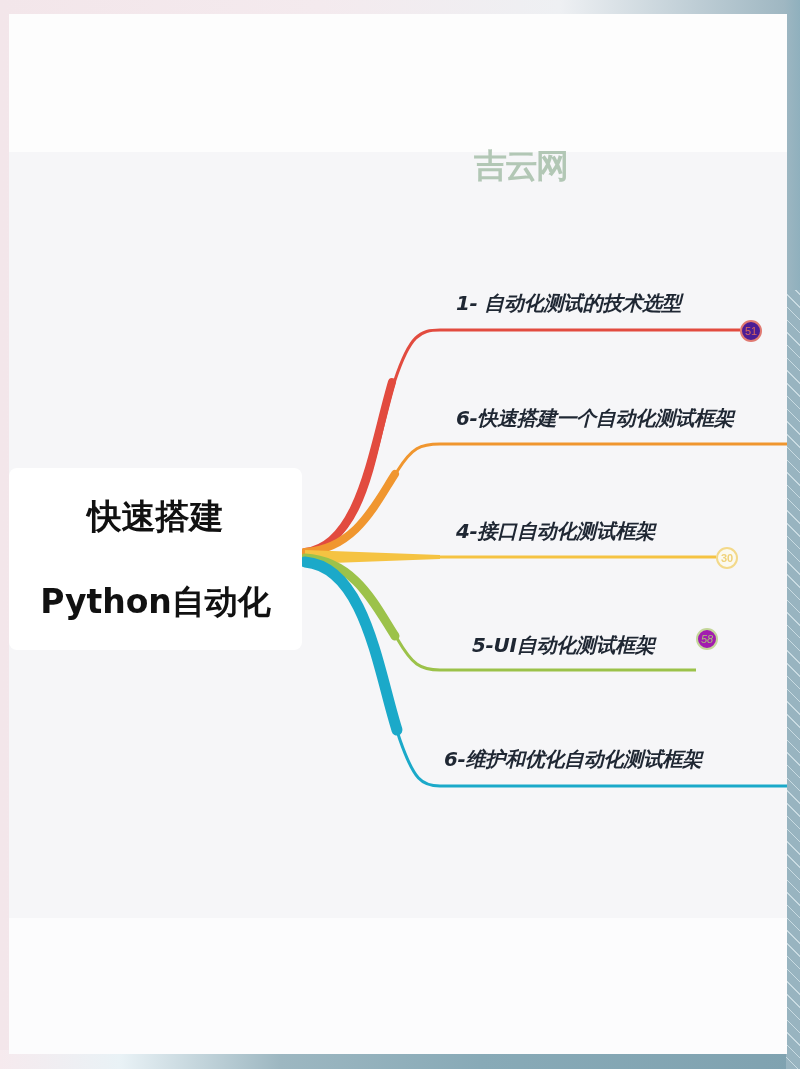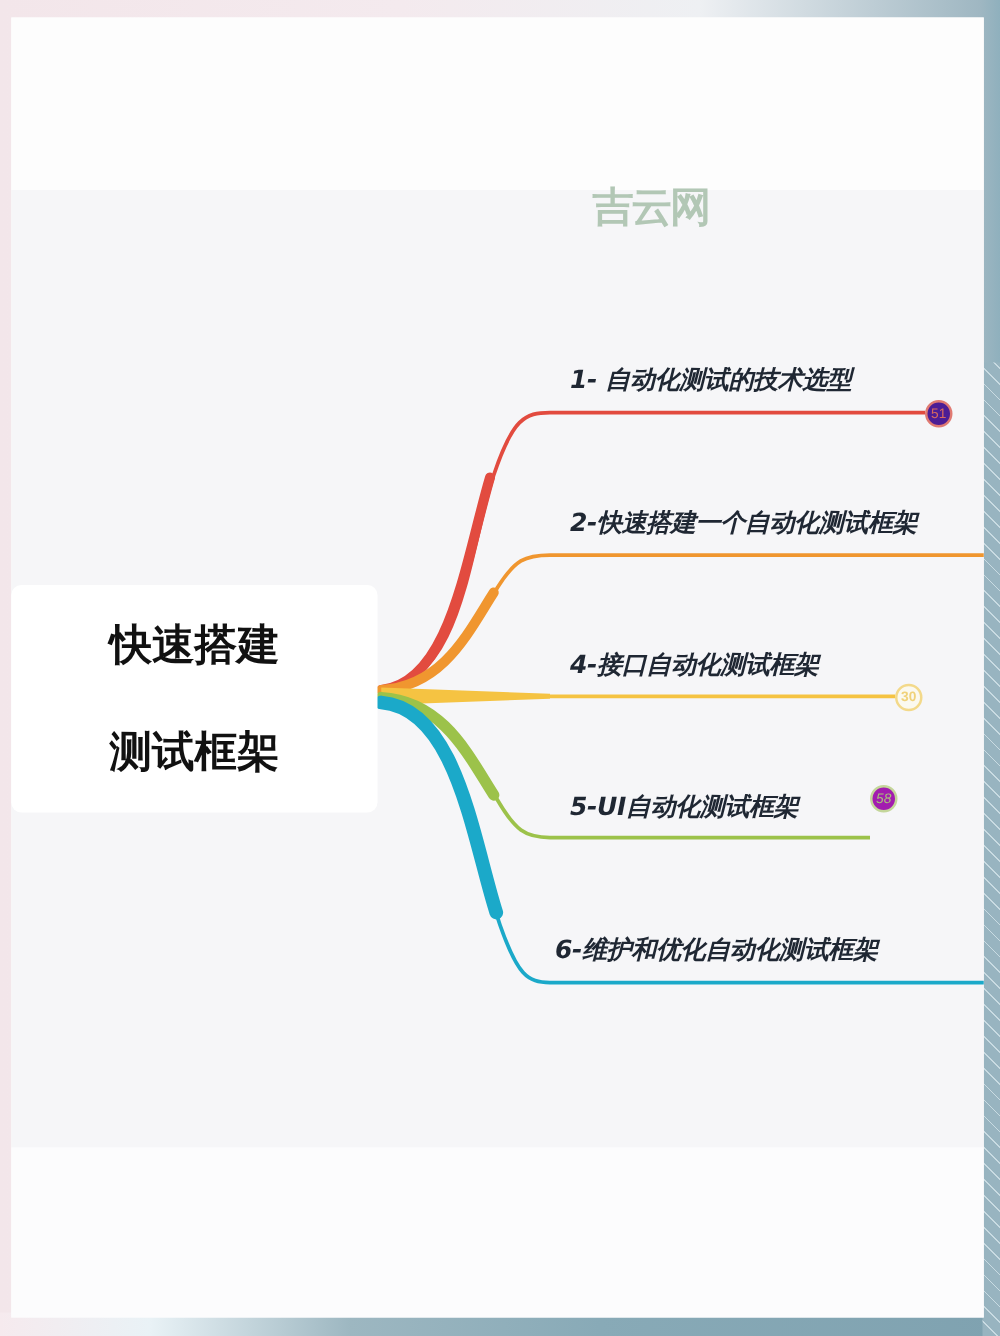--- a/index.html
+++ b/index.html
@@ -86,27 +86,27 @@
 
   <path d="M305 558 C 360 562, 380 610, 398 640 C 412 664, 420 670, 440 670 L 696 670" fill="none" stroke="#9cc24a" stroke-width="3"></path>
   <path d="M305 558 C 355 561, 375 605, 395 636" fill="none" stroke="#9cc24a" stroke-width="9" stroke-linecap="round"></path>
 
   <path d="M305 562 C 370 568, 380 680, 400 740 C 414 780, 422 786, 440 786 L 787 786" fill="none" stroke="#1ba9c9" stroke-width="3"></path>
   <path d="M305 562 C 365 567, 378 670, 397 730" fill="none" stroke="#1ba9c9" stroke-width="11" stroke-linecap="round"></path>
 </svg>
 
 <div class="root-node">
   <div class="root-line">快速搭建</div>
-  <div class="root-line">测试框架</div>
+  <div class="root-line mid">Python自动化</div>
 </div>
 
 <div class="branch-label" style="left:456px; top:290px;">1- 自动化测试的技术选型</div>
 <div class="badge" style="left:740px; top:320px; border-color:#e07a72; color:#d9695f;">51</div>
 
-<div class="branch-label" style="left:456px; top:405px;">2-快速搭建一个自动化测试框架</div>
+<div class="branch-label" style="left:456px; top:405px;">6-快速搭建一个自动化测试框架</div>
 
 <div class="branch-label" style="left:456px; top:518px;">4-接口自动化测试框架</div>
 <div class="badge" style="left:716px; top:547px; border-color:#f3d98a; color:#f0d27a; background:#fbf9ef;font-weight:bold;">30</div>
 
-<div class="branch-label" style="left:456px; top:632px;">5-UI自动化测试框架</div>
+<div class="branch-label" style="left:472px; top:632px;">5-UI自动化测试框架</div>
 <div class="badge" style="left:696px; top:628px; border-color:#c4d69a; color:#a9c07a; background:#a21caf;font-style:italic;">58</div>
 
 <div class="branch-label" style="left:444px; top:746px;">6-维护和优化自动化测试框架</div>
 
 </body></html>

